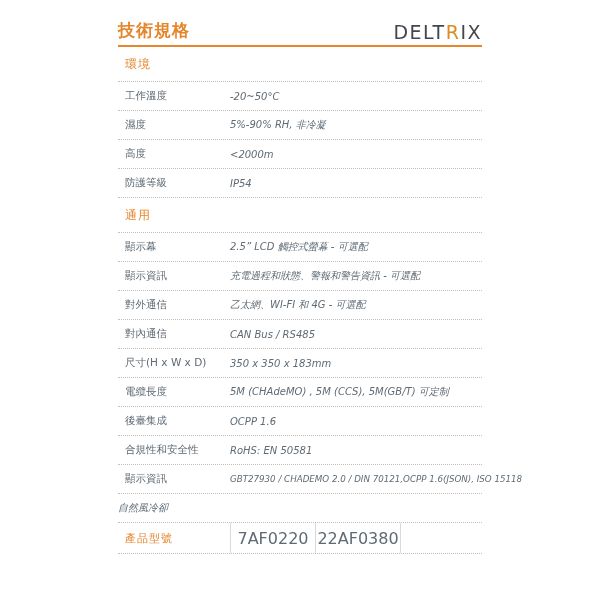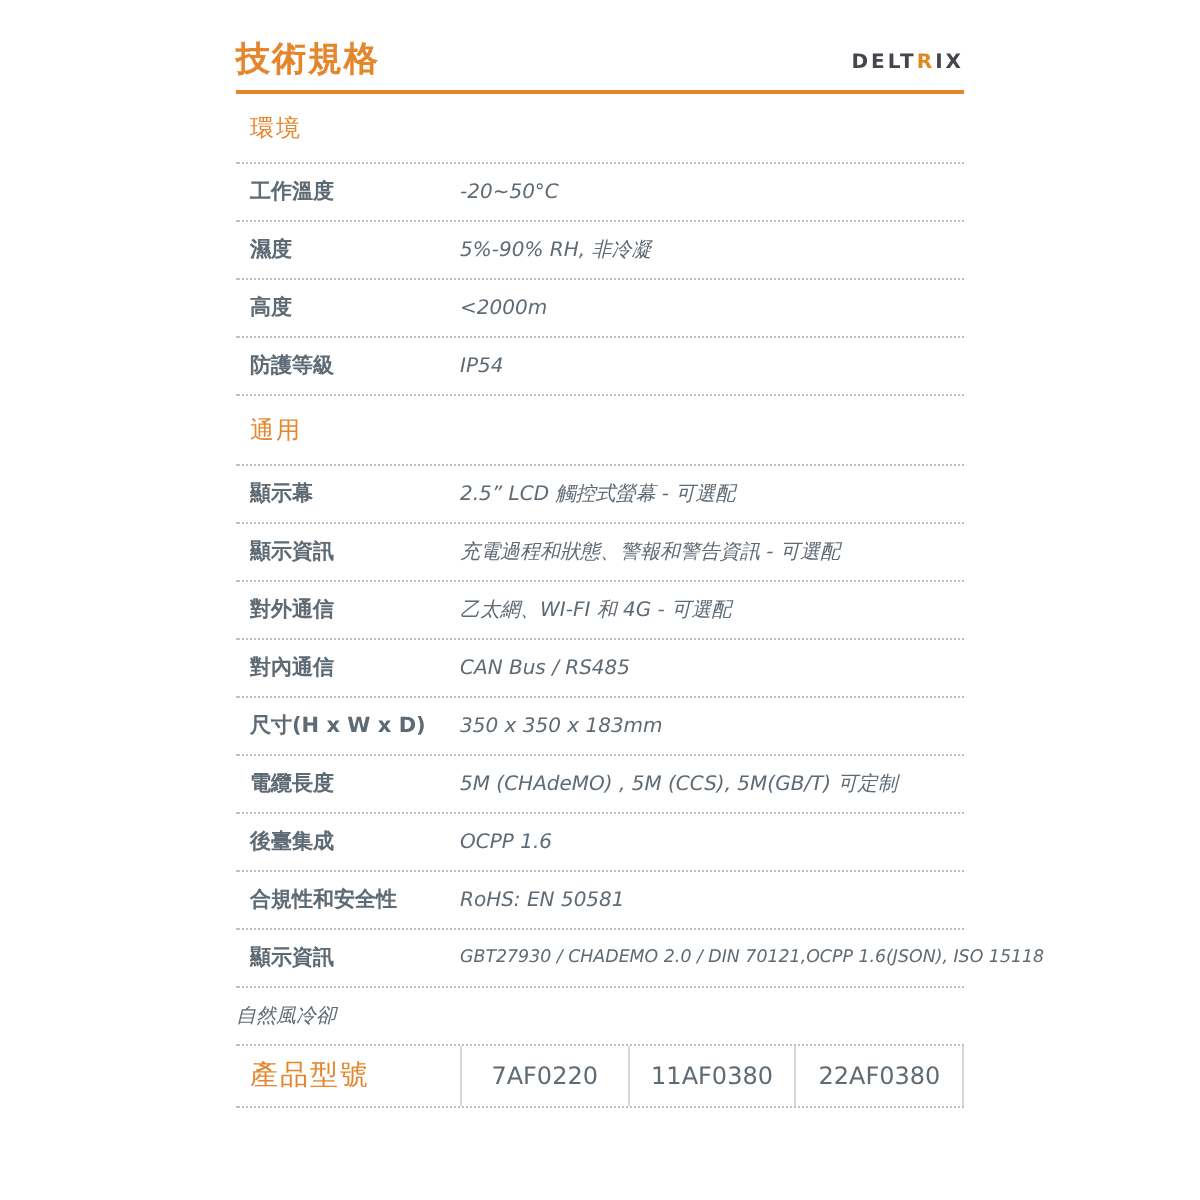--- a/index.html
+++ b/index.html
@@ -25,22 +25,22 @@
     padding-bottom: 5px;
   }
   .page-title {
     font-size: 17px;
     font-weight: bold;
     color: #E5862D;
     line-height: 20px;
     letter-spacing: 1px;
   }
   .brand-logo {
-    font-size: 10px;
-    font-weight: 700;
+    font-size: 19px;
+    font-weight: 400;
     color: #43474D;
     letter-spacing: 1.5px;
     line-height: 16px;
   }
   .brand-logo .accent { color: #DD8A21; }
   .section-heading {
     padding: 9px 0 8px 7px;
     font-size: 12px;
     color: #E5862D;
     letter-spacing: 1px;
@@ -53,21 +53,20 @@
     border-top: 1px dotted #bfbfbf;
   }
   .spec-label {
     width: 112px;
     padding-left: 7px;
     box-sizing: border-box;
     flex-shrink: 0;
     font-size: 10.5px;
     color: #5E6A74;
     white-space: nowrap;
-    font-weight: bold;
   }
   .spec-value {
     font-size: 10px;
     color: #5E6A74;
     white-space: nowrap;
     font-style: italic;
   }
   .spec-value.small { font-size: 8.7px; }
   .model-row {
     display: flex;
@@ -76,31 +75,31 @@
     border-top: 1px dotted #bfbfbf;
     border-bottom: 1px dotted #bfbfbf;
   }
   .model-label {
     width: 112px;
     padding-left: 7px;
     box-sizing: border-box;
     flex-shrink: 0;
     display: flex;
     align-items: center;
-    font-size: 14px;
+    font-size: 11px;
     color: #E5862D;
     letter-spacing: 1px;
   }
   .model-cell {
     width: 84px;
     display: flex;
     align-items: center;
     justify-content: center;
     border-left: 1px solid #d9d9d9;
-    font-size: 12px;
+    font-size: 16px;
     color: #5E6A74;
   }
   .model-cell:last-child { border-right: 1px solid #d9d9d9; }
 </style>
 </head>
 <body>
 
 <div class="page">
   <div class="content">
 
@@ -168,18 +167,17 @@
         <div class="spec-value small">GBT27930 / CHADEMO 2.0 / DIN 70121,OCPP 1.6(JSON), ISO 15118</div>
       </div>
       <div class="spec-row">
         <div class="spec-value">自然風冷卻</div>
       </div>
     </div>
 
     <div class="model-row">
       <div class="model-label">產品型號</div>
       <div class="model-cell">7AF0220</div>
-      <div class="model-cell">11AF0380</div>
       <div class="model-cell">22AF0380</div>
     </div>
 
   </div>
 </div>
 
 </body></html>

